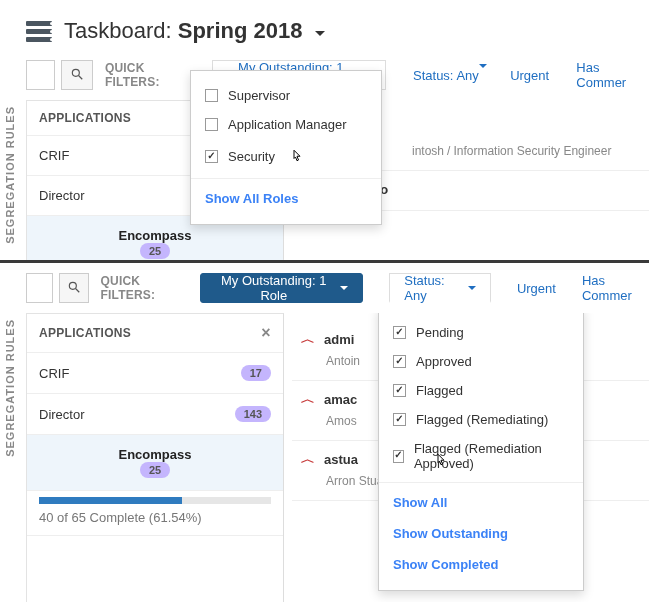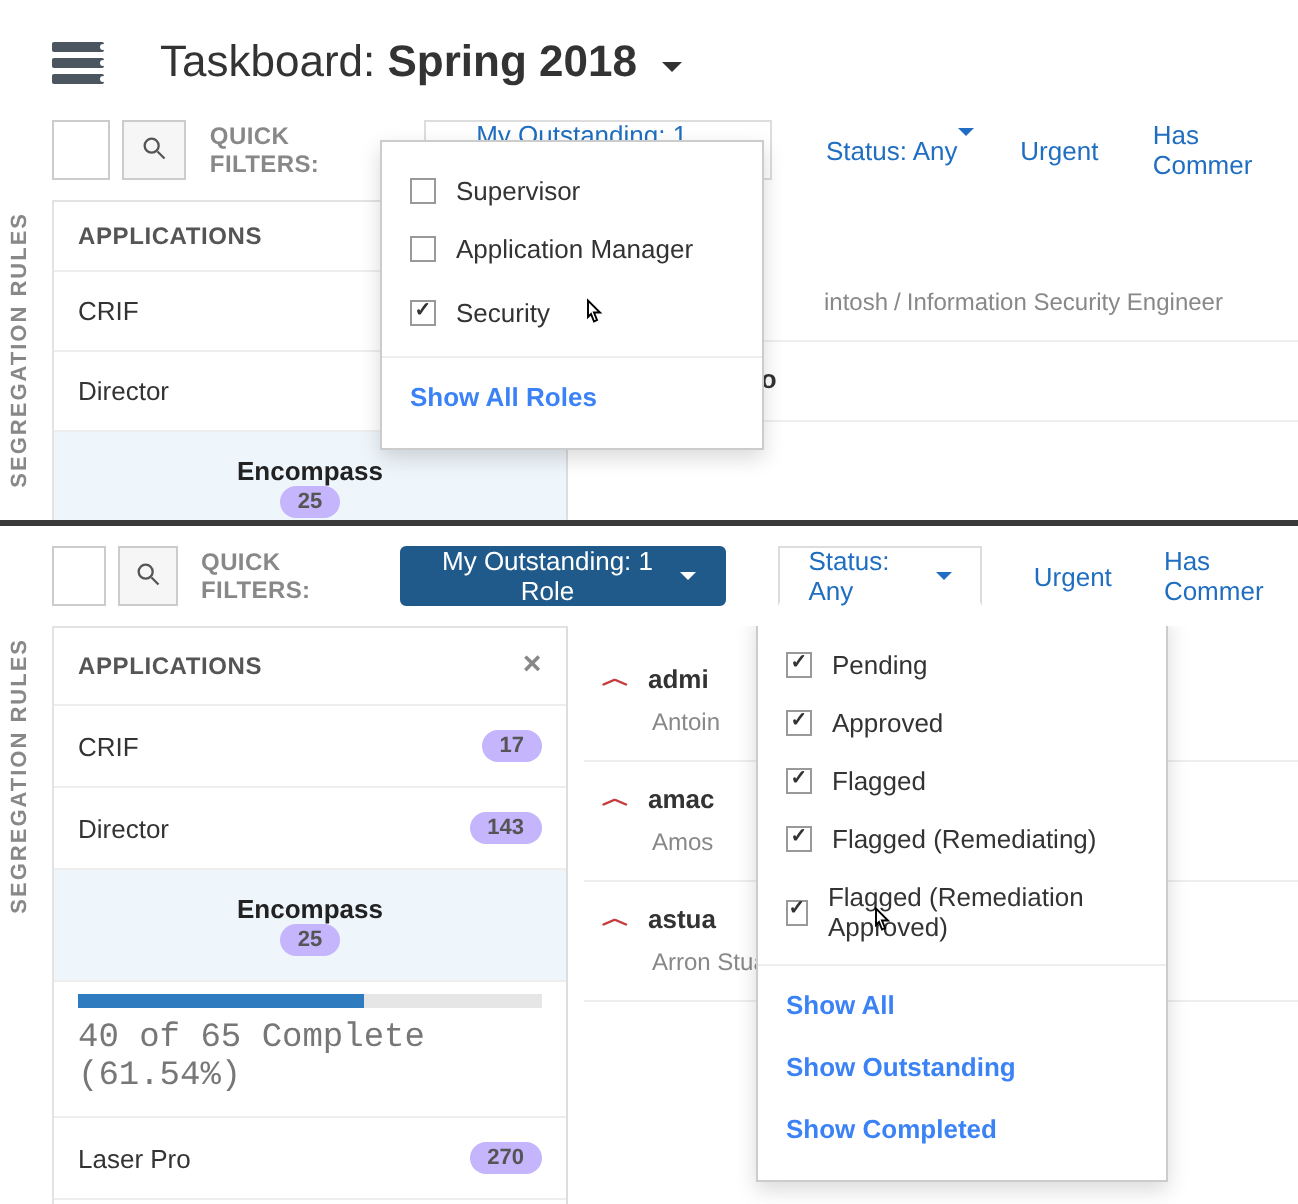--- a/index.html
+++ b/index.html
@@ -8,21 +8,21 @@
     font-size: 13px;
     color: #333;
     background: #fff;
     width: 649px;
     overflow: hidden;
   }
   .wrap { width: 649px; }
   .header {
     display: flex;
     align-items: center;
-    gap: 28px;
+    gap: 12px;
     padding: 18px 0 12px 26px;
   }
   .stack-icon { display:flex; flex-direction:column; gap:3px; }
   .stack-icon span {
     width: 26px; height: 5px; background:#4b5660; border-radius:1px; position:relative;
   }
   .stack-icon span::after{
     content:""; position:absolute; right:-1px; top:1px; width:3px; height:3px; background:#fff; border-radius:50%;
   }
   .header h1 { font-size: 22px; font-weight: 400; color:#333; }
@@ -88,21 +88,21 @@
     padding:12px 12px; border-bottom:1px solid #eee; color:#333;
   }
   .app-item.active { background:#eef5fb; font-weight:700; color:#222;flex-direction:column;}
   .badge {
     background:#c4b5fd; color:#555; font-size:11px; font-weight:700;
     padding:2px 9px; border-radius:10px;
   }
   .progress-wrap { padding: 6px 12px 10px; border-bottom:1px solid #eee;}
   .progress { height:7px; background:#e6e6e6; position:relative; }
   .progress .fill { position:absolute; top:0; left:0; height:100%; background:#2f7bbf; }
-  .progress-text { font-size:17px; color:#777; margin-top:6px;font-family:Liberation Mono, monospace; }
+  .progress-text { font-size:13px; color:#777; margin-top:6px; }
   
   .main { flex:1; position:relative; padding-left:8px; }
   .person-row {
     border-bottom:1px solid #eee; padding:10px 6px 12px 10px;
   }
   .person-head { display:flex; align-items:center; gap:10px; font-weight:700; color:#333;}
   .chev { color:#c73c3c; font-size:12px; transform:scaleX(1.2);}
   .person-sub { color:#888; font-size:12px; margin:6px 0 0 24px;}
   .person-sub .slash { margin:0 3px; }
   
@@ -283,24 +283,20 @@
       <div class="app-item active">
         <span>Encompass</span>
         <span class="badge">25</span>
       </div>
       <div class="progress-wrap">
         <div class="progress">
           <div class="fill" style="width:61.54%"></div>
         </div>
         <div class="progress-text">40 of 65 Complete (61.54%)</div>
       </div>
-      <div class="app-item">
-        <span>Laser Pro</span>
-        <span class="badge">270</span>
-      </div>
     </div>
 
     <div class="main" style="position:relative;">
       <div class="person-row" style="padding-top:18px;">
         <div class="person-head">
           <span class="chev">︿</span>
           <span>admi</span>
         </div>
         <div class="person-sub">Antoin</div>
       </div>

